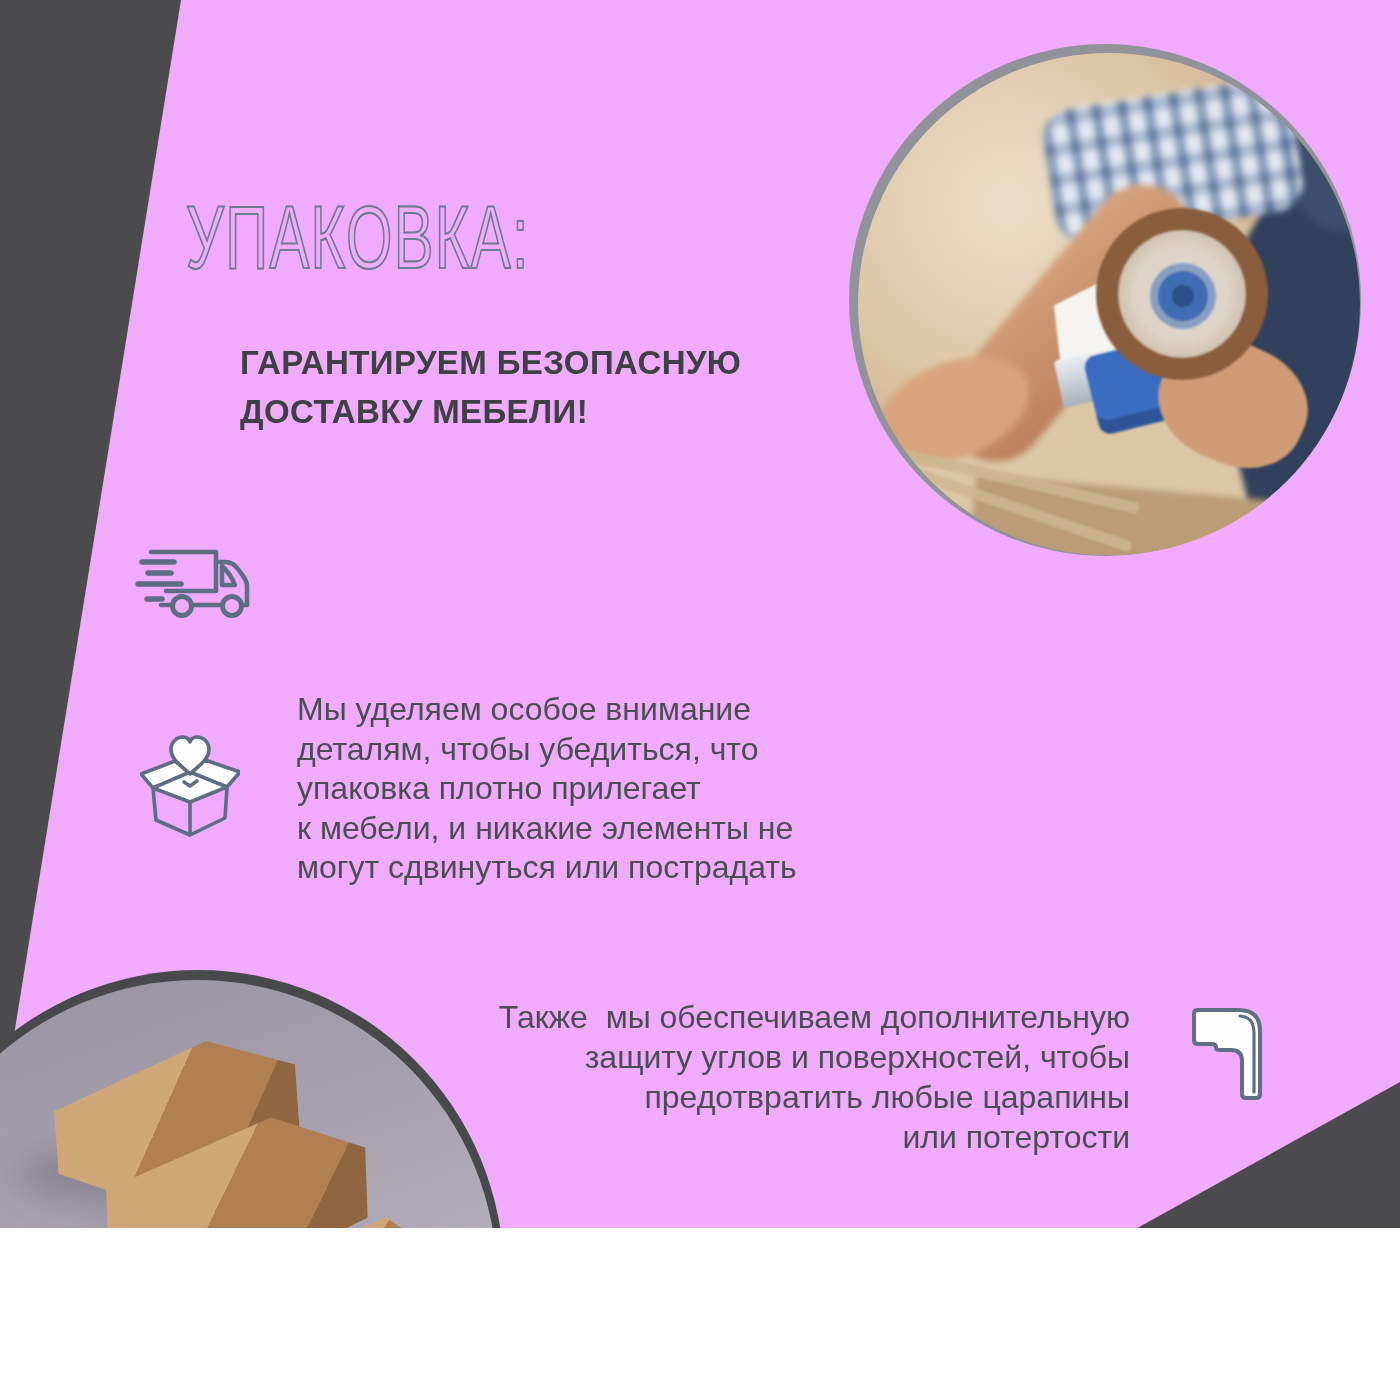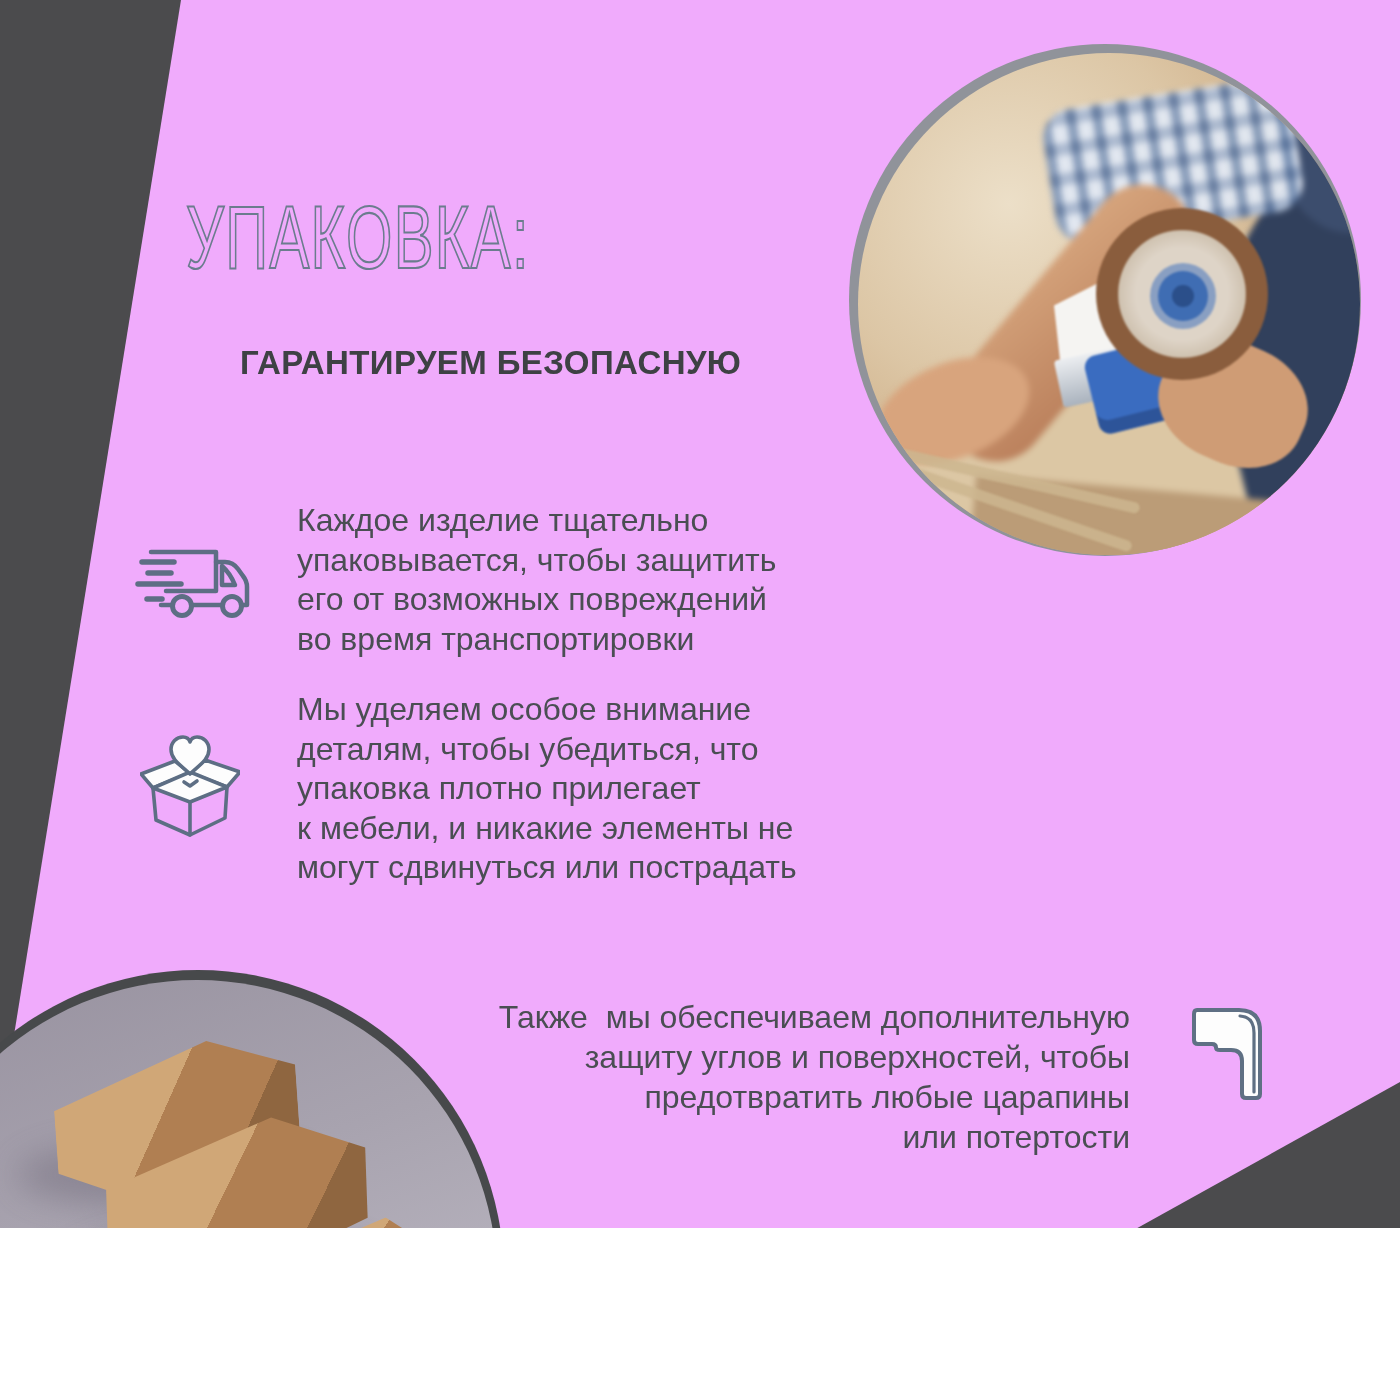--- a/index.html
+++ b/index.html
@@ -118,44 +118,39 @@
     <div class="pc pc1"></div>
     <div class="pc-sh sh2"></div>
     <div class="pc pc2"></div>
     <div class="pc-sh sh3"></div>
     <div class="pc pc3"></div>
   </div>
 
   <div class="title">УПАКОВКА:</div>
   <div class="subtitle">
     <span class="line" style="display:block;">ГАРАНТИРУЕМ БЕЗОПАСНУЮ</span>
+    <span class="line" style="display:block;">ДОСТАВКУ МЕБЕЛИ!</span>
   </div>
 
   <div class="icon icon-truck">
     <svg width="125" height="80" viewBox="0 0 125 80" fill="none" stroke="#5d6e84" stroke-width="4.5" stroke-linecap="round" stroke-linejoin="round">
       <path d="M20,8 H85 V47 H35"></path>
       <path d="M85,18 H94 Q102,18 107,25 L112,32 Q116,37 116,43 V61 H111"></path>
       <path d="M91,22 V41 H104 Q99,29 91,22 Z"></path>
       <g stroke-width="5.5">
         <path d="M11,18 H43"></path>
           <path d="M17,29 H40"></path>
           <path d="M7,40 H50"></path>
           <path d="M16,55 H31"></path>
       </g>
       <path d="M30,61 H40"></path>
         <path d="M61,61 H90"></path>
       <circle cx="51" cy="62" r="9.5" stroke-width="5"></circle>
       <circle cx="101" cy="62" r="9.5" stroke-width="5"></circle>
     </svg>
-  </div>
-  <div class="para para1">
-    <span class="line">Каждое изделие тщательно</span>
-    <span class="line">упаковывается, чтобы защитить</span>
-    <span class="line">его от возможных повреждений</span>
-    <span class="line">во время транспортировки</span>
   </div>
 
   <div class="icon icon-box">
     <svg width="100" height="115" viewBox="0 0 100 115" fill="none" stroke="#5d6e84" stroke-width="3.6" stroke-linecap="round" stroke-linejoin="round">
       <path d="M13,58 L1,44 L35,31 L50,43 Z" fill="#fdfdfd"></path>
       <path d="M87,57 L100,42 L65,30 L50,43 Z" fill="#fdfdfd"></path>
       <path d="M13,58 L50,72 L87,57 L50,42 Z" fill="#fdfdfd"></path>
       <path d="M44,52 L50,56 L57,51"></path>
       <path d="M50,44 C42,36 31,30 31,19.5 C31,12 36.5,7 43,7 C46,7 49,9 50,12 C51,9 54,7 57,7 C63.5,7 69,12 69,19.5 C69,30 58,36 50,44 Z" fill="#fdfdfd"></path>
       <path d="M13,58 L16,90 L50,105 L85,88 L87,57"></path>

